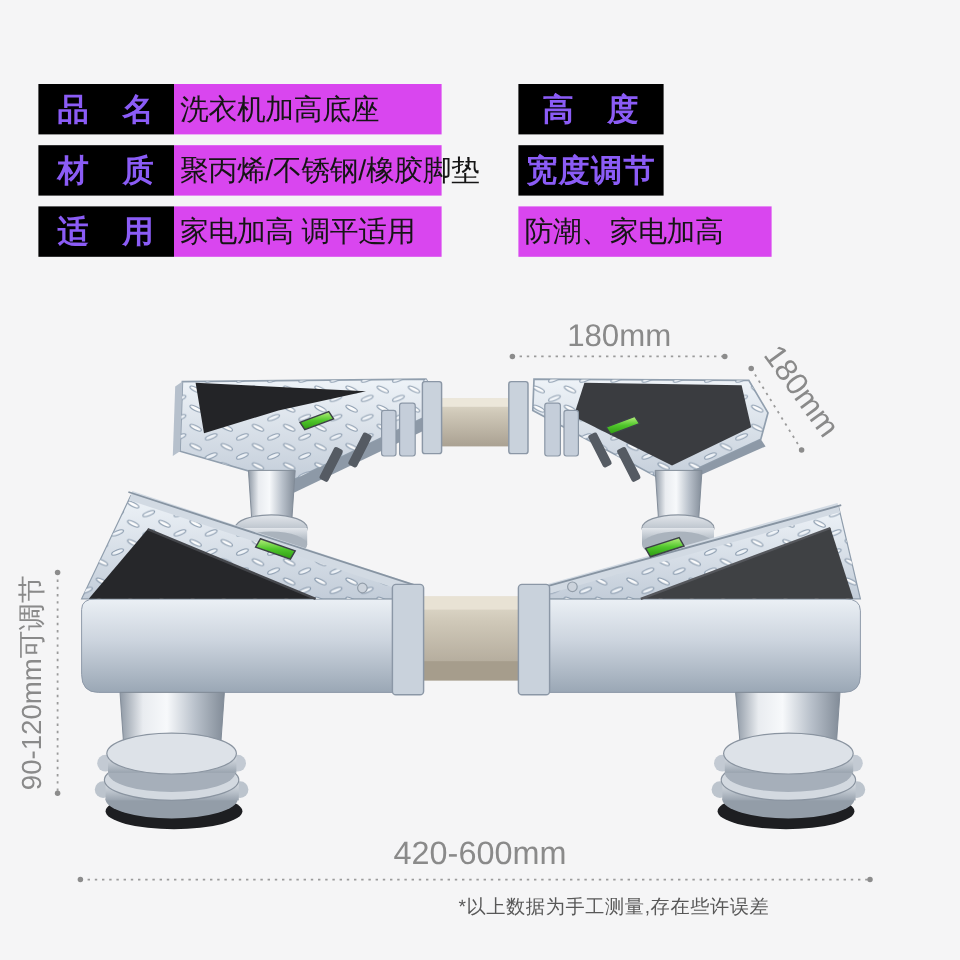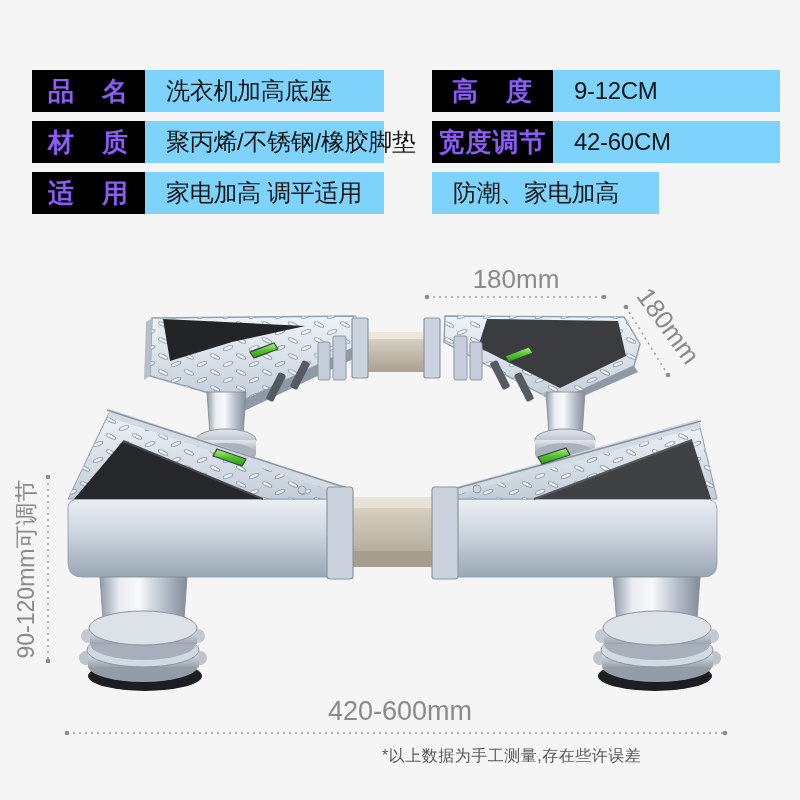--- a/index.html
+++ b/index.html
@@ -14,22 +14,22 @@
   .spec-table.tbl-right{left:432px;}
   .spec-row{display:flex;height:42px;}
   .spec-label{
     background:#000;color:#8b5cf6;font-weight:bold;font-size:26px;
     display:flex;align-items:center;justify-content:center;
     letter-spacing:1px;flex:0 0 auto;
   }
   .tbl-left .spec-label{width:113px;}
   .tbl-right .spec-label{width:121px;}
   .spec-value{
-    background:#7dd3fc;color:#151515;font-size:24px;
-    display:flex;align-items:center;padding-left:21px;
+    background:#d946ef;color:#151515;font-size:24px;
+    display:flex;align-items:center;padding-left:5px;
     white-space:nowrap;letter-spacing:-0.3px;flex:0 0 auto;
   }
   .tbl-left .spec-value{width:218px;}
   .tbl-right .spec-value{width:206px;}
   
   svg.product{position:absolute;left:0;top:0;}
   
   .footnote{
     position:absolute;left:382px;top:746px;
     font-size:16px;color:#585858;letter-spacing:0.5px;white-space:nowrap;
@@ -49,25 +49,23 @@
   </div>
   <div class="spec-row">
     <div class="spec-label">适　用</div>
     <div class="spec-value">家电加高 调平适用</div>
   </div>
 </div>
 
 <div class="spec-table tbl-right">
   <div class="spec-row">
     <div class="spec-label">高　度</div>
-    <div class="spec-value">9-12CM</div>
   </div>
   <div class="spec-row">
     <div class="spec-label">宽度调节</div>
-    <div class="spec-value">42-60CM</div>
   </div>
   <div class="spec-row">
     <div class="spec-value">防潮、家电加高</div>
   </div>
 </div>
 
 <svg class="product" width="800" height="800" viewBox="0 0 800 800" font-family="Liberation Sans, DejaVu Sans, sans-serif">
   <defs>
     <linearGradient id="gPlate" x1="0" y1="0" x2="0" y2="1">
       <stop offset="0" stop-color="#eef3f8"></stop>

